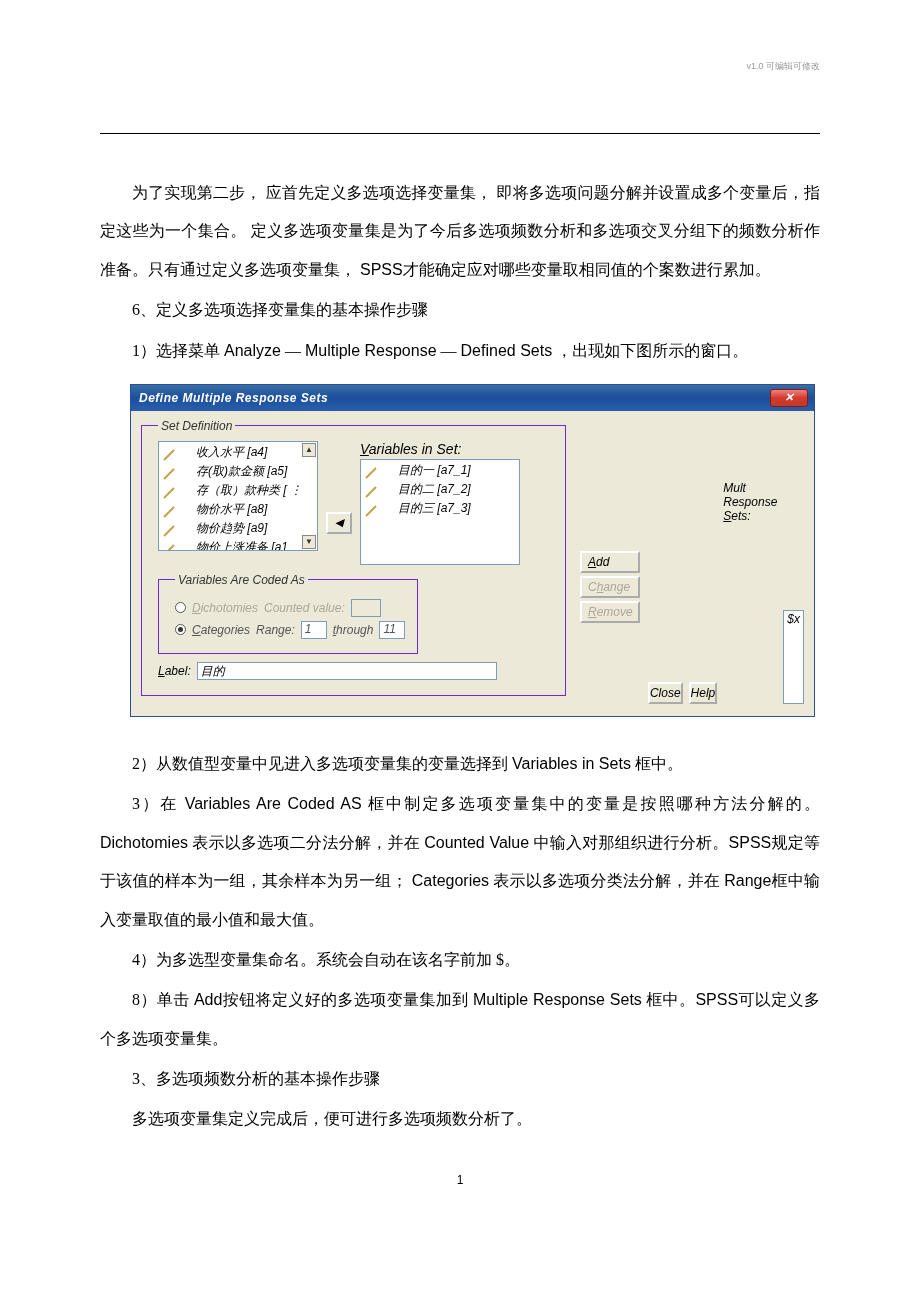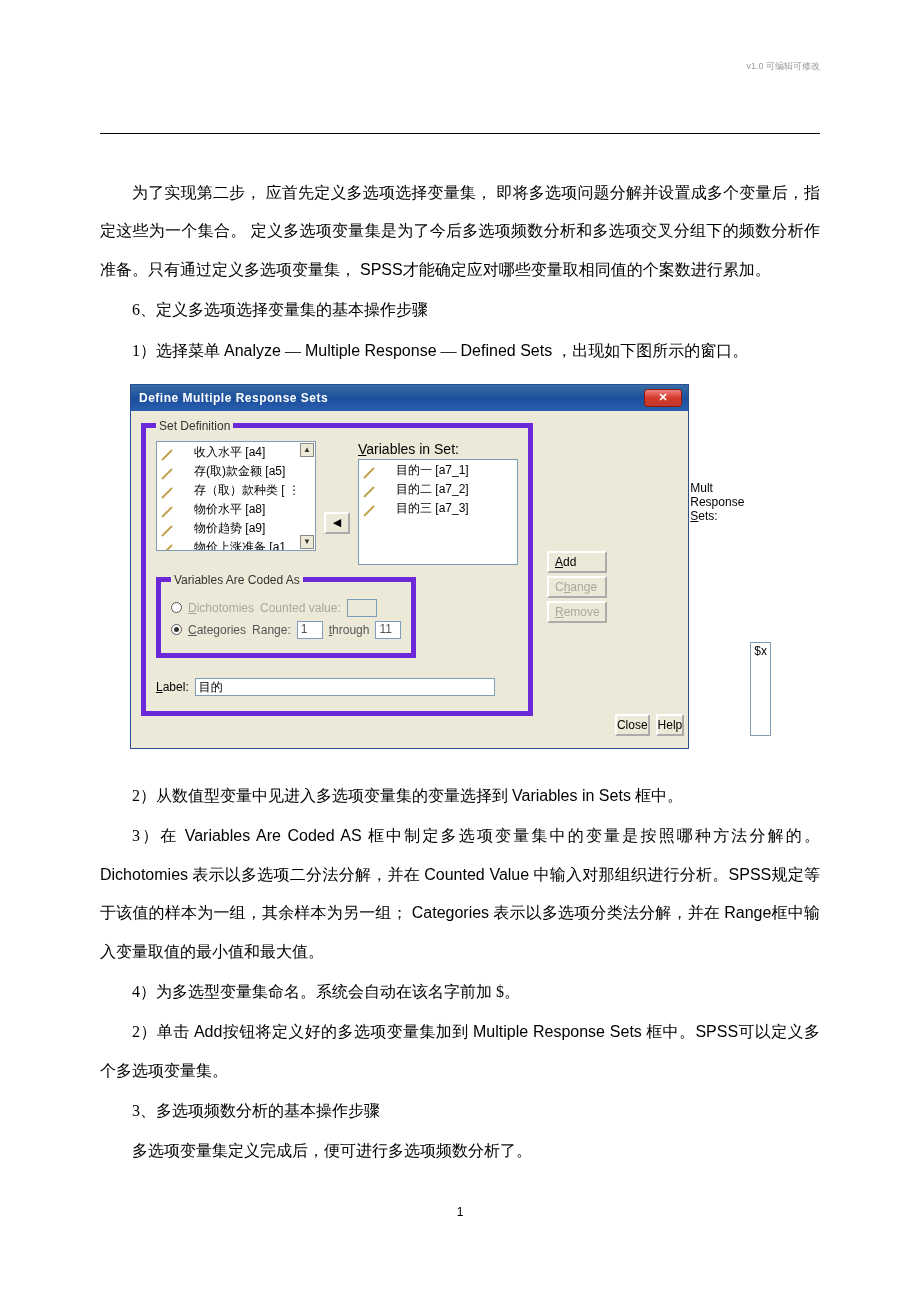--- a/index.html
+++ b/index.html
@@ -28,26 +28,27 @@
       line-height: 2.4;
       text-align: justify;
       margin-bottom: 2px;
     }
     .indent { text-indent: 2em; }
     .latin { font-family: Liberation Sans, sans-serif; }
     .screenshot-wrap {
       margin: 14px 0 28px 30px;
     }
     .dlg {
-      width: 559px;
+      width: 685px;
       border: 1px solid #2a4f99;
       background: #ece9d8;
       font-family: Tahoma, Arial, sans-serif;
       font-size: 12px;
       color: #000;
+      font-style: italic;
     }
     .titlebar {
       height: 26px;
       background: linear-gradient(to bottom, #3a6ea5 0%, #1b4f9c 50%, #2a5fb0 100%);
       display: flex;
       align-items: center;
       justify-content: space-between;
       padding: 0 6px 0 8px;
     }
     .titlebar-text {
@@ -71,23 +72,23 @@
       justify-content: center;
       line-height: 1;
     }
     .dlg-body {
       padding: 8px 10px 12px 10px;
       display: flex;
       gap: 14px;
     }
     .left-col { flex: 1; }
     fieldset.grp {
-      border: 5px solid #6d28d9;
-      padding: 8px 10px 10px 10px;
-      margin-bottom: 20px;
+      border: 1px solid #6d28d9;
+      padding: 8px 10px 10px 16px;
+      margin-bottom: 8px;
     }
     fieldset.grp > legend {
       font-size: 12px;
       color: #333;
       padding: 0 3px;
     }
     .setdef-row {
       display: flex;
       gap: 8px;
       align-items: flex-start;
@@ -390,20 +391,20 @@
   <span>2）从数值型变量中见进入多选项变量集的变量选择到    </span><span class="latin">Variables in Sets</span><span>    框中。</span>
 </p>
 
 <p class="para indent">
   <span>3）在 </span><span class="latin">Variables Are Coded AS</span><span>  框中制定多选项变量集中的变量是按照哪种方法分解的。</span><span class="latin">Dichotomies</span><span> 表示以多选项二分法分解，并在   </span><span class="latin">Counted Value</span><span> 中输入对那组织进行分析。</span><span class="latin">SPSS</span><span>规定等于该值的样本为一组，其余样本为另一组；    </span><span class="latin">Categories</span><span> 表示以多选项分类法分解，并在 </span><span class="latin">Range</span><span>框中输入变量取值的最小值和最大值。</span>
 </p>
 
 <p class="para indent">4）为多选型变量集命名。系统会自动在该名字前加    $。</p>
 
 <p class="para indent">
-  <span>2）单击 </span><span class="latin">Add</span><span>按钮将定义好的多选项变量集加到   </span><span class="latin">Multiple   Response Sets</span><span> 框中。</span><span class="latin">SPSS</span><span>可以定义多个多选项变量集。</span>
+  <span>8）单击 </span><span class="latin">Add</span><span>按钮将定义好的多选项变量集加到   </span><span class="latin">Multiple   Response Sets</span><span> 框中。</span><span class="latin">SPSS</span><span>可以定义多个多选项变量集。</span>
 </p>
 
 <p class="para indent">3、多选项频数分析的基本操作步骤</p>
 
 <p class="para indent">多选项变量集定义完成后，便可进行多选项频数分析了。</p>
 
 <div class="page-num">1</div>
 
 </body></html>

